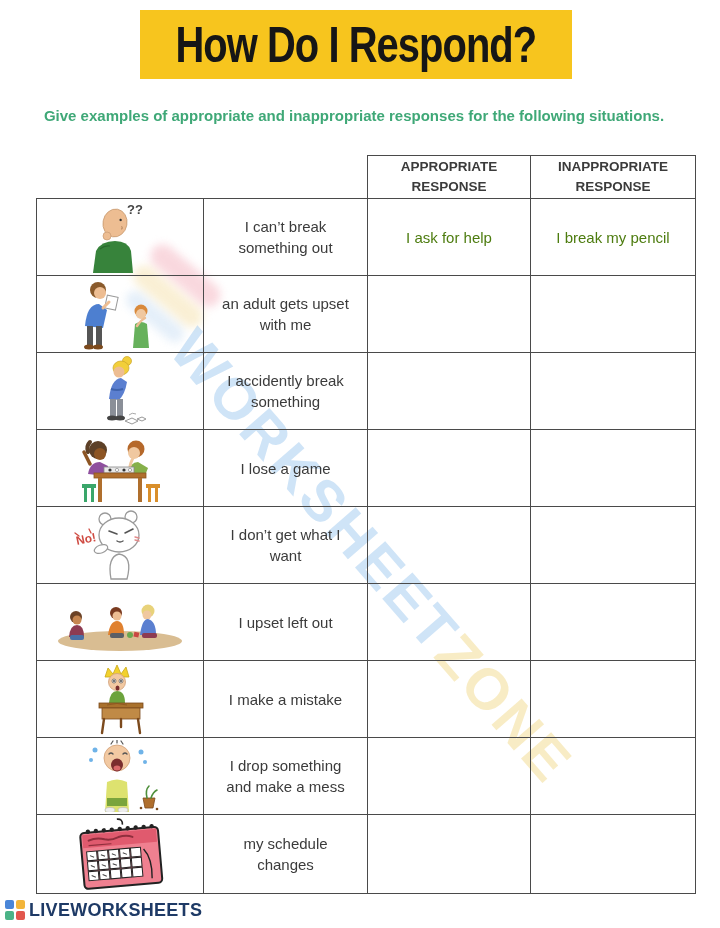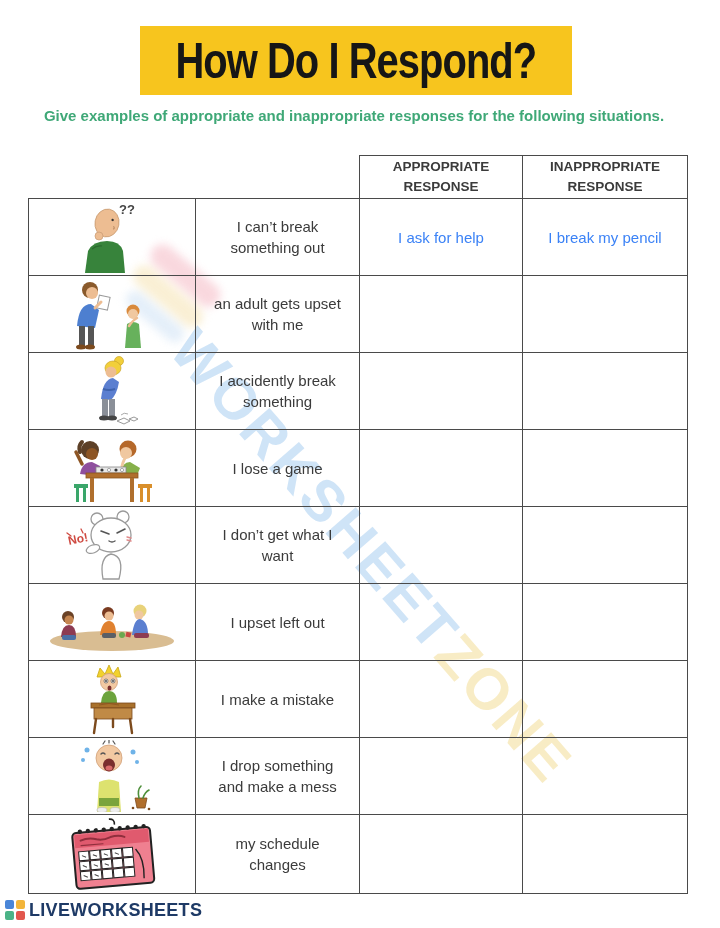--- a/index.html
+++ b/index.html
@@ -6,21 +6,21 @@
   * { margin:0; padding:0; box-sizing:border-box; }
   html,body { background:#ffffff; }
   .page {
     position:relative; width:720px; height:928px; margin:0 auto;
     background:#ffffff; overflow:hidden;
     font-family:"Liberation Sans", sans-serif; color:#3b3b3b;
   }
 
   
   .title-banner {
-    position:absolute; left:140px; top:26px; width:432px; height:69px;
+    position:absolute; left:140px; top:10px; width:432px; height:69px;
     background:#F7C51E; display:flex; align-items:center; justify-content:center;
     z-index:3;
   }
   .title-banner .title-text {
     display:inline-block; font-size:42px; font-weight:900; color:#161616;
     letter-spacing:-1px; transform:scale(0.95,1.18); white-space:nowrap;
   }
   .subtitle {
     position:absolute; left:0; top:107px; width:708px; text-align:center;
     font-size:15px; font-weight:700; color:#3FA877; z-index:3;
@@ -33,30 +33,30 @@
   .wm-blob .b3 { width:70px; height:18px; border-radius:10px; background:#cfe2f5; margin-top:4px; margin-left:10px; }
   .wm-text {
     position:absolute; left:208px; top:316px; z-index:1; pointer-events:none;
     transform:rotate(49deg); transform-origin:0 0;
     font-size:58px; font-weight:700; letter-spacing:3px; white-space:nowrap;
   }
   .wm-text .wm1 { color:rgba(160,201,240,0.50); }
   .wm-text .wm2 { color:rgba(242,220,150,0.55); }
 
   
-  .table-wrap { position:absolute; left:28px; top:155px; z-index:2; }
+  .table-wrap { position:absolute; left:36px; top:155px; z-index:2; }
   table.sheet { border-collapse:collapse; table-layout:fixed; width:659px; }
   table.sheet td { border:1px solid #4a4a4a; text-align:center; vertical-align:middle; background:transparent; }
   table.sheet td.noborder { border:none; }
   tr.hdr { height:43px; }
   tr.row { height:77px; }
   td.hcell { font-size:13.5px; font-weight:700; color:#3b3b3b; line-height:1.45; }
   td.img-cell { padding:2px; }
   td.sit-cell { font-size:15px; color:#3b3b3b; line-height:1.4; padding:0 12px; }
-  td.ans-cell { font-size:15px; color:#3b82f6; padding:0 6px; }
+  td.ans-cell { font-size:15px; color:#4d7c0f; padding:0 6px; }
   .ill { display:block; margin:0 auto; }
 
   
   .footer { position:absolute; left:5px; top:900px; display:flex; align-items:flex-start; gap:3px; z-index:3; }
   .lw-icon { width:21px; height:21px; display:grid; grid-template-columns:9px 9px; grid-template-rows:9px 9px; gap:2px; }
   .lw-icon span { border-radius:2px; display:block; }
   .lw-icon .sq1 { background:#4a86d8; }
   .lw-icon .sq2 { background:#f2b53a; }
   .lw-icon .sq3 { background:#4bb387; }
   .lw-icon .sq4 { background:#e2574d; }

